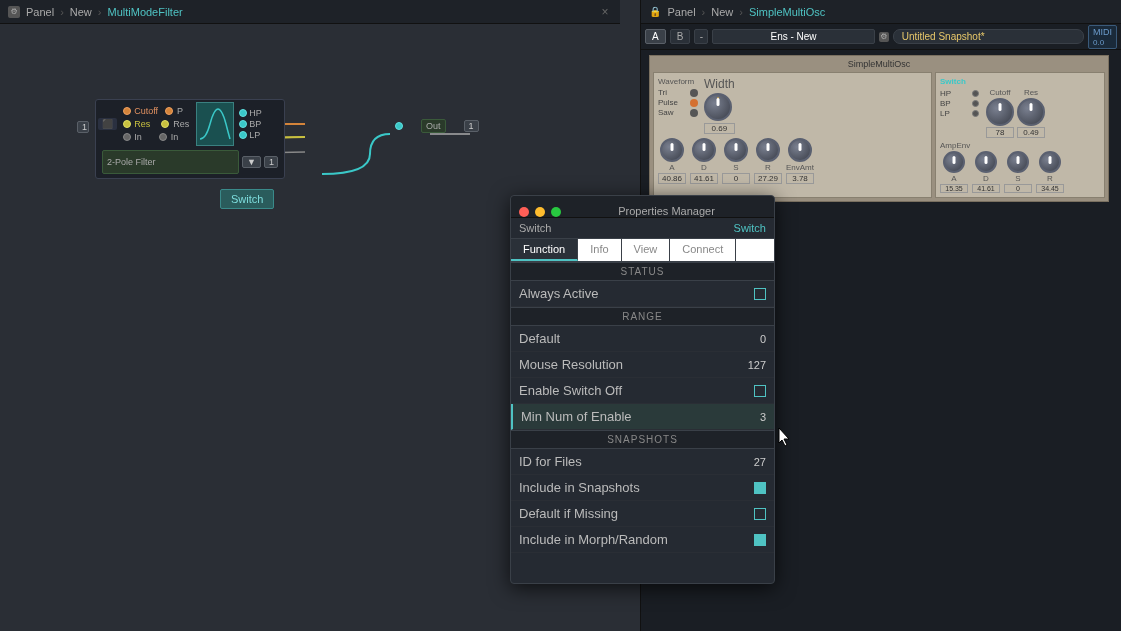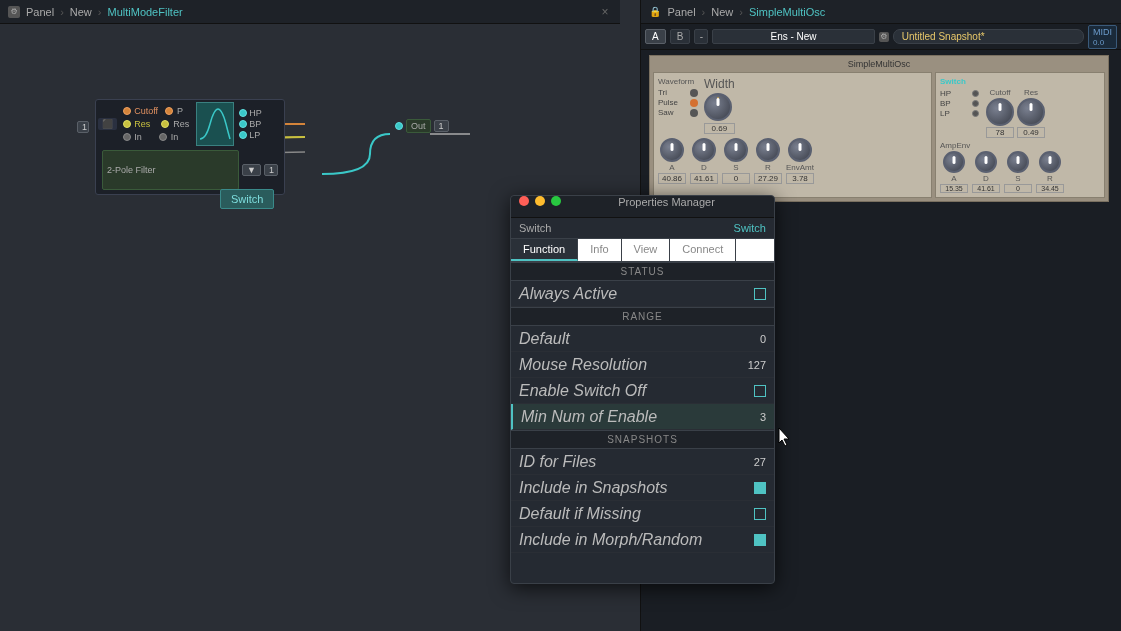--- a/index.html
+++ b/index.html
@@ -91,21 +91,21 @@
       border: 1px solid #3a4048;
       border-radius: 4px;
       box-shadow: 0 4px 20px rgba(0,0,0,0.7);
       z-index: 100;
     }
 
     .props-titlebar {
       height: 22px;
       background: #1e2228;
       display: flex;
-      align-items: flex-start;
+      align-items: flex-end;
       padding: 0 8px;
       gap: 6px;
       border-bottom: 1px solid #111;
       border-radius: 4px 4px 0 0;
     }
     .traffic-light {
       width: 10px; height: 10px;
       border-radius: 50%;
       display: inline-block;
     }
@@ -165,22 +165,21 @@
       padding: 4px 8px;
       border-bottom: 1px solid #2a2e35;
       height: 26px;
     }
     .props-row.highlighted {
       background: #2a3a3a;
       border-left: 2px solid #4fc3c3;
     }
     .props-row-label {
       color: #bbb;
-      font-size: 16px;
-      font-style: italic;
+      font-size: 13px;
     }
     .props-row-value {
       color: #ccc;
       font-size: 11px;
     }
     .props-checkbox {
       width: 12px; height: 12px;
       border: 1px solid #4fc3c3;
       background: transparent;
       display: inline-block;
@@ -349,35 +348,35 @@
             <span style="font-size:9px; color:#aaa;">BP</span>
           </div>
           <div style="display:flex; align-items:center; gap:2px;">
             <span class="port-dot teal"></span>
             <span style="font-size:9px; color:#aaa;">LP</span>
           </div>
         </div>
       </div>
 
       <div style="display:flex; gap:3px; align-items:center; padding:2px 4px;">
-        <div style="background:#2a3a2a; border:1px solid #3a5a3a; border-radius:2px; padding:14px 4px; font-size:9px; color:#aaa; flex:1;">2-Pole Filter</div>
+        <div style="background:#2a3a2a; border:1px solid #3a5a3a; border-radius:2px; padding:6px 4px; font-size:9px; color:#aaa; flex:1;">2-Pole Filter</div>
         <div style="background:#3a4048; border:1px solid #5a6068; border-radius:2px; padding:0 4px; font-size:9px; color:#ccc;">▼</div>
         <div style="background:#3a4048; border:1px solid #5a6068; border-radius:2px; padding:0 4px; font-size:9px; color:#ccc; width:14px; text-align:center;">1</div>
       </div>
     </div>
   </div>
 
   <div style="position:absolute; top:165px; left:220px;">
     <div style="background:#2a5c5c; border:1px solid #3a8a8a; border-radius:2px; padding:3px 10px; font-size:11px; color:#7edddd;">
       Switch
     </div>
   </div>
 
   <div style="position:absolute; top:95px; left:395px;">
-    <div style="display:flex; align-items:center; gap:3px;">
+    <div style="display:flex; align-items:center; gap:18px;">
       <span class="port-dot teal"></span>
       <div style="background:#2a3a2a; border:1px solid #3a5a3a; border-radius:2px; padding:1px 4px; font-size:9px; color:#aaa;">Out</div>
       <div style="background:#3a4048; border:1px solid #5a6068; border-radius:2px; padding:0 4px; font-size:9px; color:#ccc;">1</div>
     </div>
   </div>
 
   <div style="position:absolute; top:97px; left:77px; background:#3a4048; border:1px solid #5a6068; border-radius:2px; padding:0 4px; font-size:9px; color:#ccc; width:12px; text-align:center;">1</div>
 
 </div>
 

